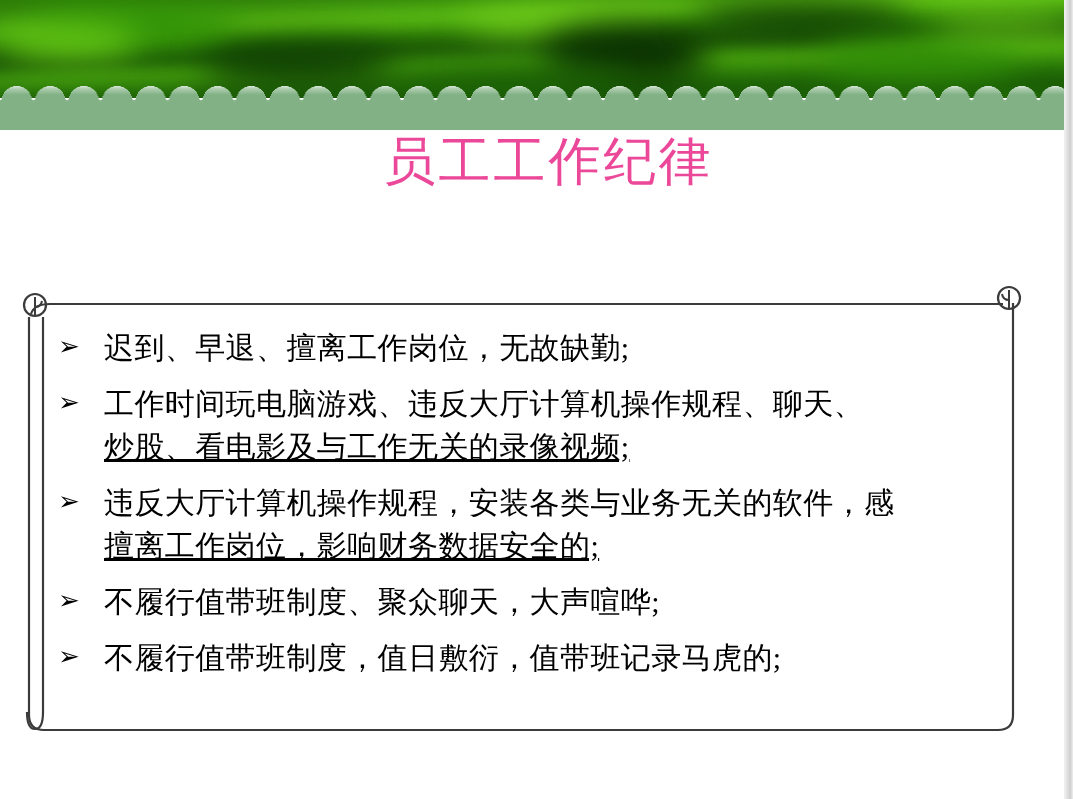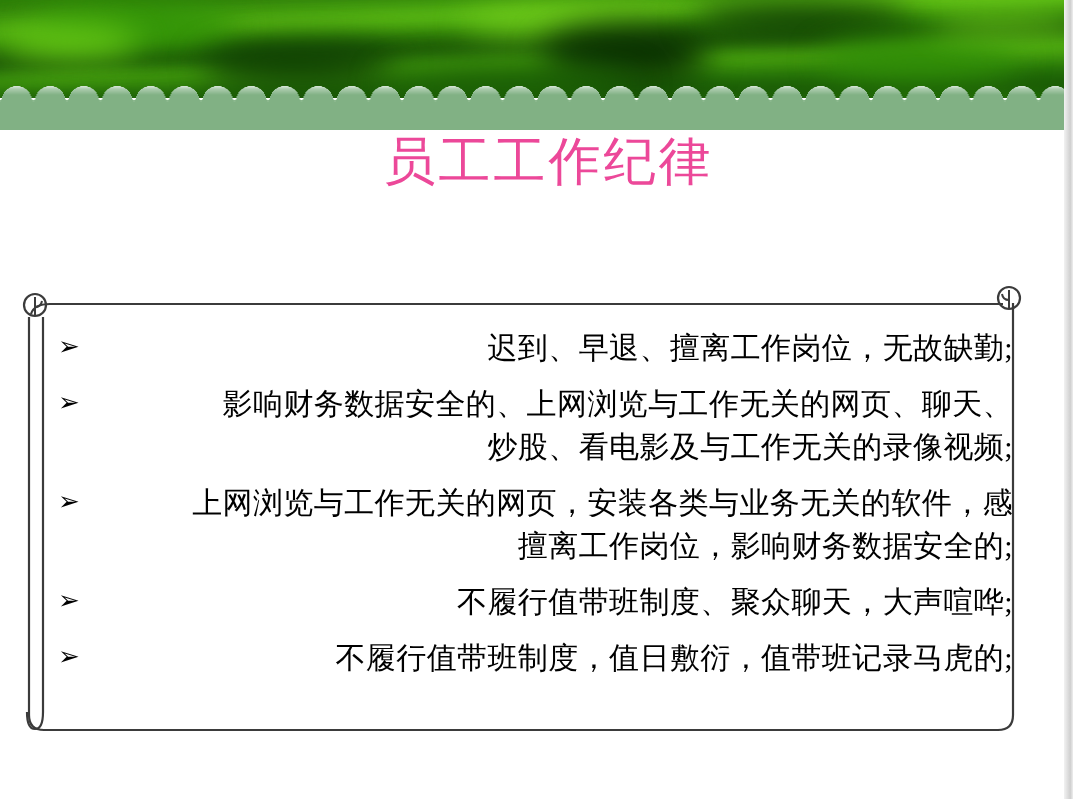--- a/index.html
+++ b/index.html
@@ -184,23 +184,23 @@
     font-size: 26px;
     line-height: 40px;
     color: #000000;
     font-family: "DejaVu Sans", sans-serif;
   }
   .bullet-text {
     flex: 1 1 auto;
     font-size: 30px;
     line-height: 43px;
     letter-spacing: .4px;
-    text-align: right;
-  }
-  .bullet-text .l2 { display: block; }
+    text-align: left;
+  }
+  .bullet-text .l2 { display: block; text-decoration: underline; }
 </style>
 </head>
 <body>
 
 <div id="slide">
 
   <div class="header">
 
     <div class="header-photo">
       <div class="band b1"></div>
@@ -261,29 +261,29 @@
     <div class="bullet-row">
       <div class="bullet-mark">➢</div>
       <div class="bullet-text">
         <span class="l1">迟到、早退、擅离工作岗位，无故缺勤;</span>
       </div>
     </div>
 
     <div class="bullet-row">
       <div class="bullet-mark">➢</div>
       <div class="bullet-text">
-        <span class="l1">影响财务数据安全的、上网浏览与工作无关的网页、聊天、</span>
+        <span class="l1">工作时间玩电脑游戏、违反大厅计算机操作规程、聊天、</span>
         <span class="l2">炒股、看电影及与工作无关的录像视频;</span>
       </div>
     </div>
 
     <div class="bullet-row">
       <div class="bullet-mark">➢</div>
       <div class="bullet-text">
-        <span class="l1">上网浏览与工作无关的网页，安装各类与业务无关的软件，感</span>
+        <span class="l1">违反大厅计算机操作规程，安装各类与业务无关的软件，感</span>
         <span class="l2">擅离工作岗位，影响财务数据安全的;</span>
       </div>
     </div>
 
     <div class="bullet-row">
       <div class="bullet-mark">➢</div>
       <div class="bullet-text">
         <span class="l1">不履行值带班制度、聚众聊天，大声喧哗;</span>
       </div>
     </div>

